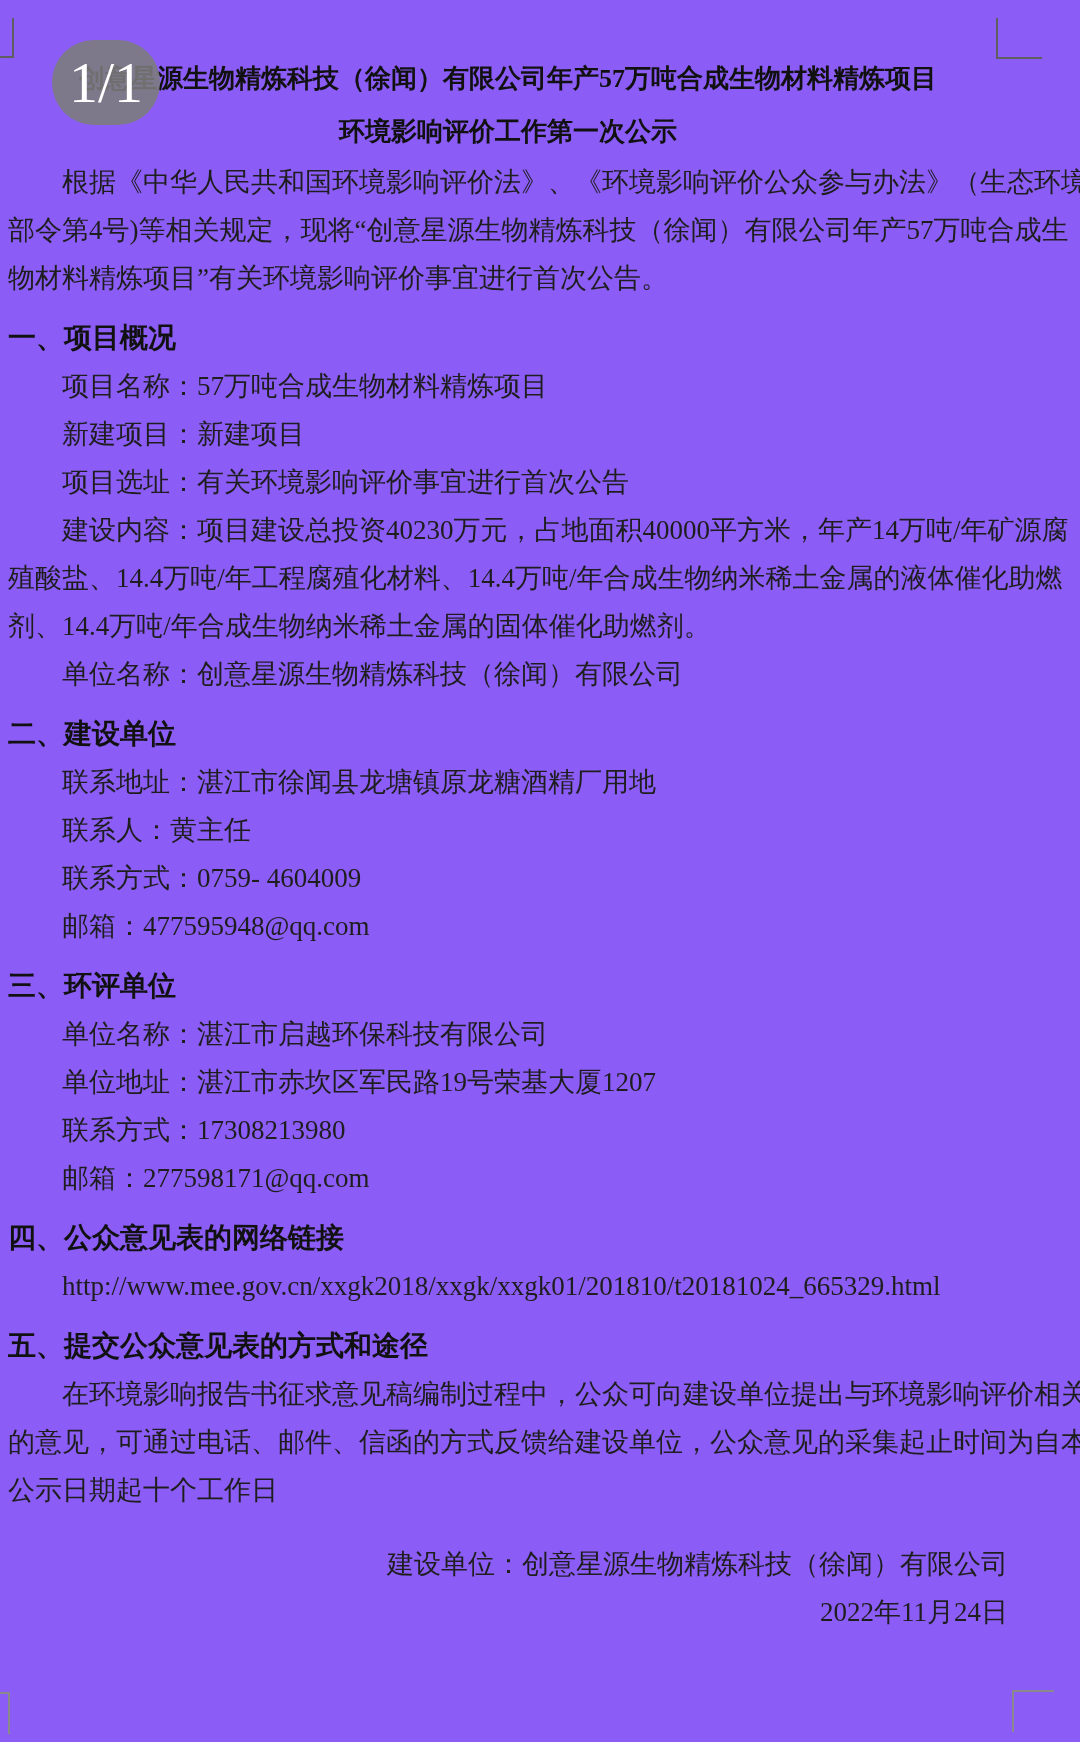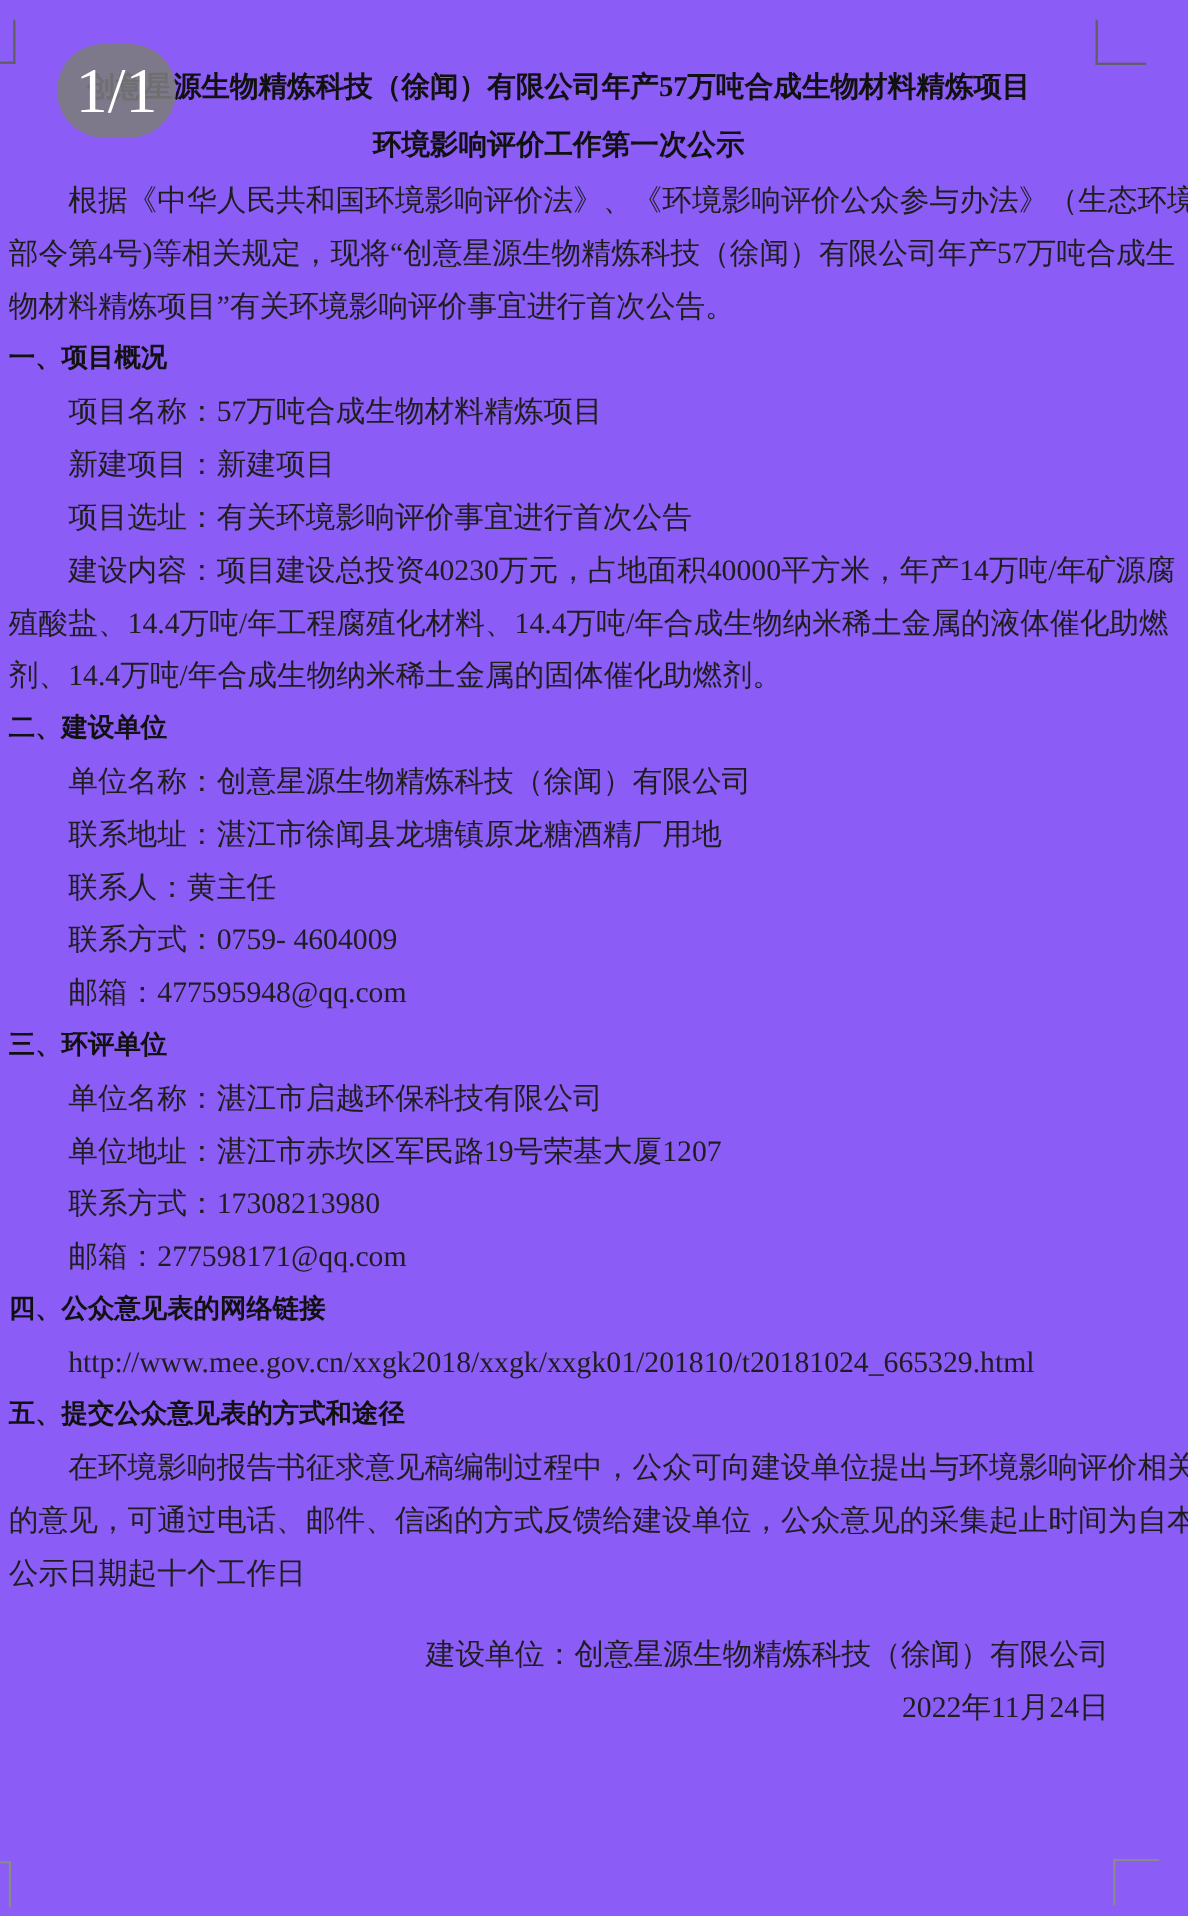--- a/index.html
+++ b/index.html
@@ -33,21 +33,21 @@
     height:53px;line-height:53px;
     text-align:center;
     font-size:26px;font-weight:bold;color:#111;
     white-space:nowrap;
   }
   .ln{
     height:48px;line-height:48px;
     font-size:27px;
     white-space:nowrap;
   }
-  .ln.hd{font-weight:bold;color:#111;font-size:24px;}
+  .ln.hd{font-weight:bold;color:#111;font-size:28px;margin-top:12px;}
   .ln.ind{padding-left:54px;}
   .footer{margin-top:26px;}
   .footer .ln{text-align:right;}
 </style>
 </head>
 <body>
 
 <div class="page">
 
   <div class="crop tl"></div>
@@ -69,22 +69,22 @@
     <div class="ln">物材料精炼项目”有关环境影响评价事宜进行首次公告。</div>
 
     <div class="ln hd">一、项目概况</div>
     <div class="ln ind">项目名称：57万吨合成生物材料精炼项目</div>
     <div class="ln ind">新建项目：新建项目</div>
     <div class="ln ind">项目选址：有关环境影响评价事宜进行首次公告</div>
     <div class="ln ind">建设内容：项目建设总投资40230万元，占地面积40000平方米，年产14万吨/年矿源腐</div>
     <div class="ln">殖酸盐、14.4万吨/年工程腐殖化材料、14.4万吨/年合成生物纳米稀土金属的液体催化助燃</div>
     <div class="ln">剂、14.4万吨/年合成生物纳米稀土金属的固体催化助燃剂。</div>
 
+    <div class="ln ind">单位名称：创意星源生物精炼科技（徐闻）有限公司</div>
     <div class="ln hd">二、建设单位</div>
-    <div class="ln ind">单位名称：创意星源生物精炼科技（徐闻）有限公司</div>
     <div class="ln ind">联系地址：湛江市徐闻县龙塘镇原龙糖酒精厂用地</div>
     <div class="ln ind">联系人：黄主任</div>
     <div class="ln ind">联系方式：0759- 4604009</div>
     <div class="ln ind">邮箱：477595948@qq.com</div>
 
     <div class="ln hd">三、环评单位</div>
     <div class="ln ind">单位名称：湛江市启越环保科技有限公司</div>
     <div class="ln ind">单位地址：湛江市赤坎区军民路19号荣基大厦1207</div>
     <div class="ln ind">联系方式：17308213980</div>
     <div class="ln ind">邮箱：277598171@qq.com</div>

